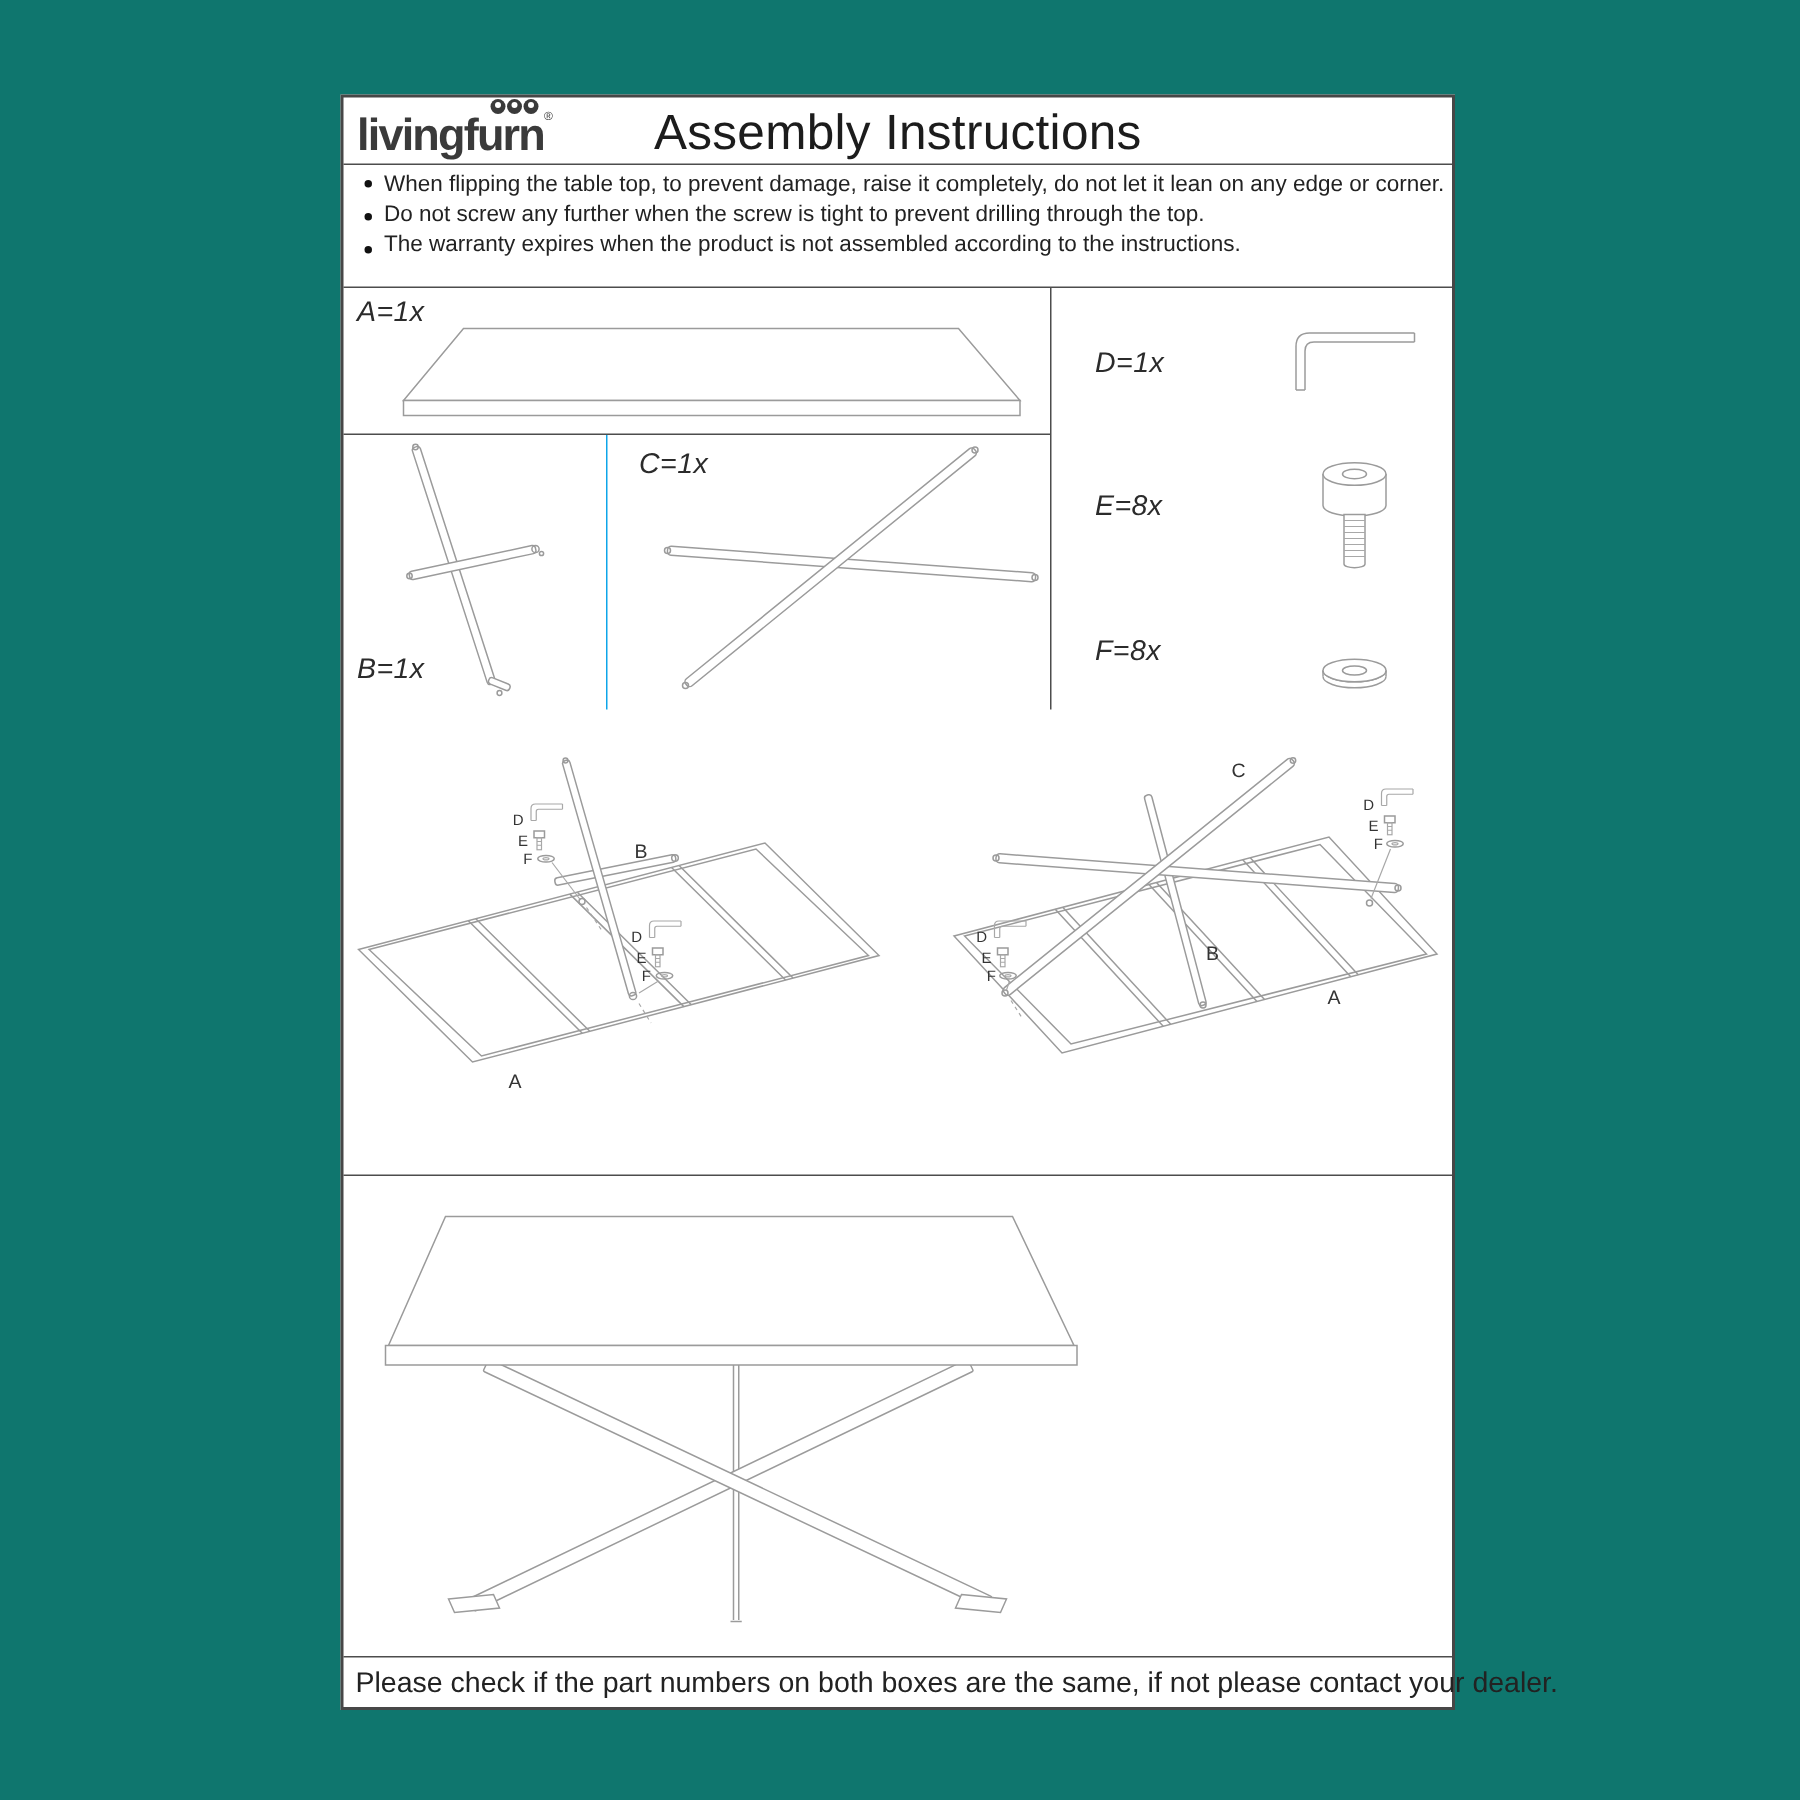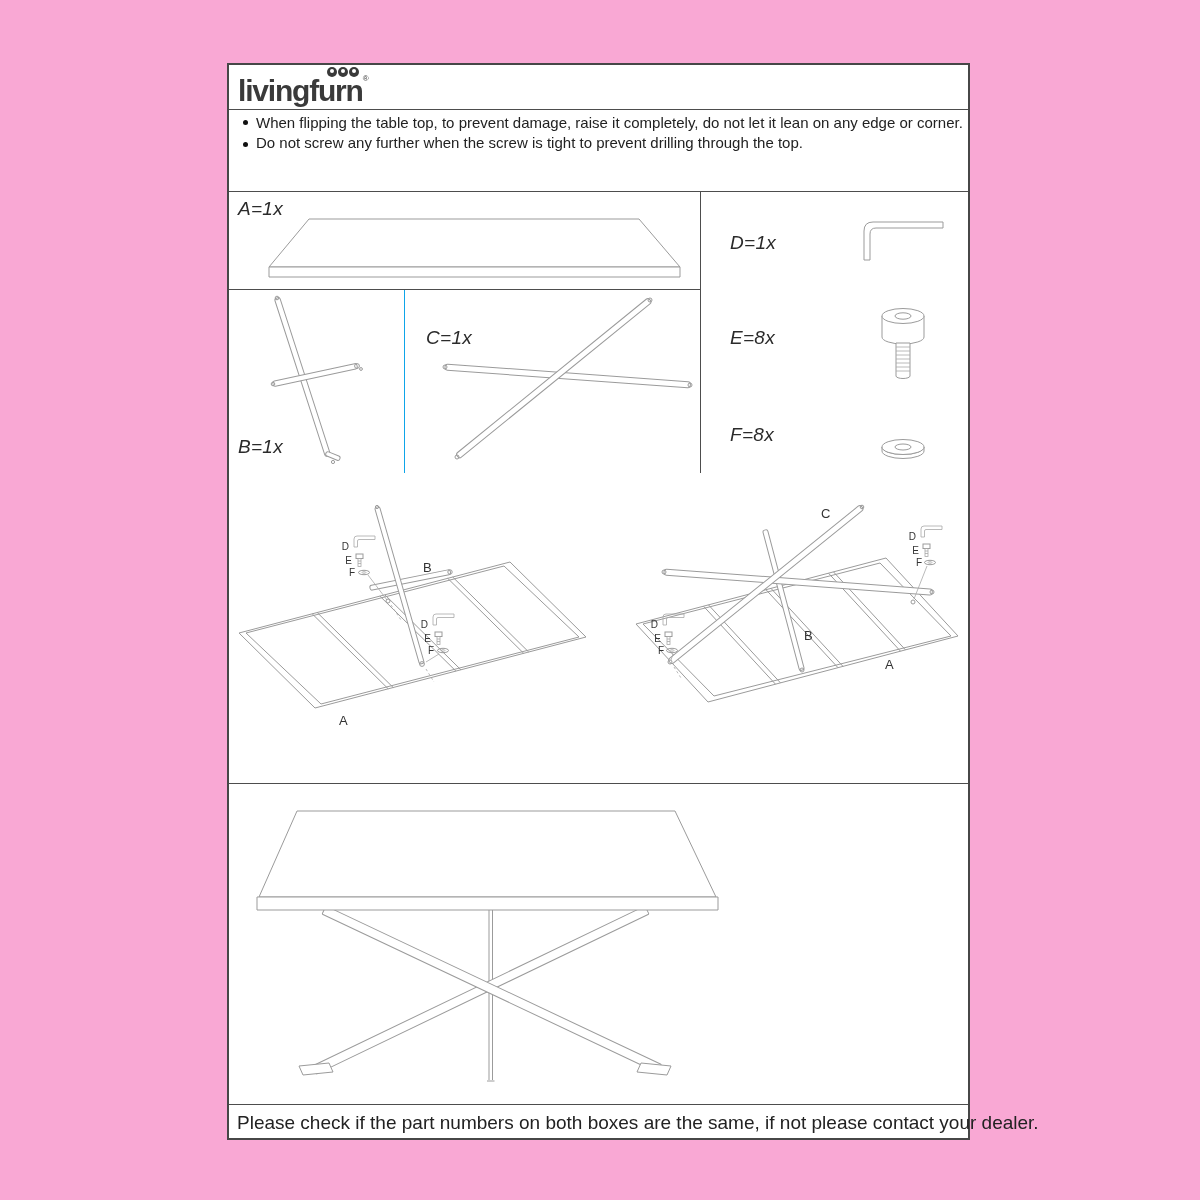--- a/index.html
+++ b/index.html
@@ -1,18 +1,18 @@
 <!DOCTYPE html>
 <html><head>
 <meta charset="utf-8">
 <style>
   * { margin:0; padding:0; box-sizing:border-box; }
   html,body { width:1200px; height:1200px; background:#ffffff;
     font-family:"Liberation Sans", sans-serif; color:#2b2b2b; }
-  .page { position:relative; width:1200px; height:1200px; background:#f9a8d4; overflow:hidden; }
+  .page { position:relative; width:1200px; height:1200px; background:#0f766e; overflow:hidden; }
 
   .sheet { position:absolute; left:227px; top:63px; width:743px; height:1077px;
     border:2px solid #474747; background:#fff; }
 
   .section { position:absolute; left:0; width:100%; }
 
   
   .hdr { top:0; height:45px; border-bottom:1px solid #4d4d4d; }
   .logo { position:absolute; left:9px; bottom:3px; line-height:1; }
   .logo-text { font-weight:bold; font-size:30px; letter-spacing:-1.2px; color:#3a3a3a; }
@@ -70,25 +70,27 @@
 
     <div class="section hdr">
       <div class="logo">
         <span class="logo-dots">
           <span class="logo-dot"></span>
           <span class="logo-dot"></span>
           <span class="logo-dot"></span>
         </span>
         <span class="logo-text">livingfurn</span><span class="logo-tm">®</span>
       </div>
+      <div class="title">Assembly Instructions</div>
     </div>
 
     <div class="section notes">
       <div class="note"><span class="dot"></span><span>When flipping the table top, to prevent damage, raise it completely, do not let it lean on any edge or corner.</span></div>
       <div class="note"><span class="dot"></span><span>Do not screw any further when the screw is tight to prevent drilling through the top.</span></div>
+      <div class="note"><span class="dot"></span><span>The warranty expires when the product is not assembled according to the instructions.</span></div>
     </div>
 
     <div class="section parts">
 
       <div class="panel panel-a">
         <span class="part-label" style="left:9px; top:6px;">A=1x</span>
         <svg width="471" height="97" viewBox="0 0 471 97">
           <polygon class="sf" points="80,27 410,27 451,75 40,75"></polygon>
           <polygon class="sf" points="40,75 451,75 451,85 40,85"></polygon>
         </svg>
@@ -108,21 +110,21 @@
           <circle class="s" cx="128" cy="76" r="2.4"></circle>
           <circle class="s" cx="132" cy="79" r="1.4"></circle>
           <g transform="translate(97,163) rotate(22)">
               <rect class="sf" x="0" y="-2" width="15" height="4.5" rx="2"></rect>
             </g>
           <circle class="s" cx="104" cy="172" r="1.6"></circle>
         </svg>
       </div>
 
       <div class="panel panel-c">
-        <span class="part-label" style="left:21px; top:9px;margin-top:28px;">C=1x</span>
+        <span class="part-label" style="left:21px; top:9px;">C=1x</span>
         <svg width="295" height="183" viewBox="0 0 295 183">
           <g transform="translate(40,77) rotate(4.2)">
               <rect class="sf" x="0" y="-3" width="246" height="6" rx="2.5"></rect>
             </g>
           <g transform="translate(245,10) rotate(140.9)">
               <rect class="sf" x="0" y="-3" width="248" height="6" rx="2.5"></rect>
             </g>
           <circle class="s" cx="40" cy="77" r="2"></circle>
           <circle class="s" cx="285" cy="95" r="2"></circle>
           <circle class="s" cx="245" cy="10" r="2"></circle>

